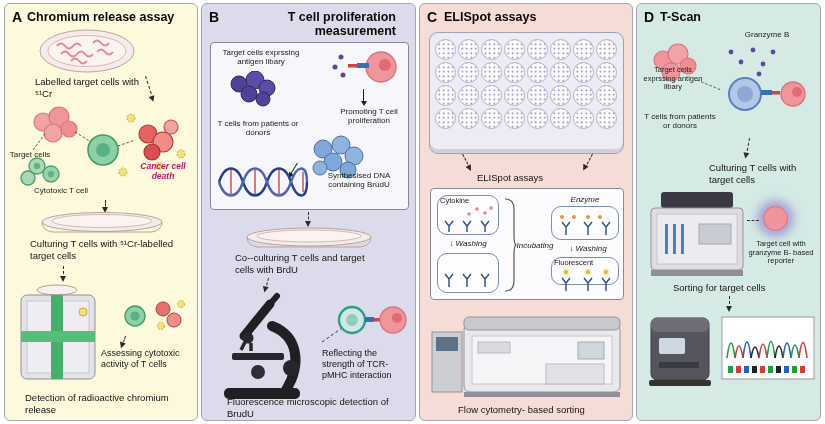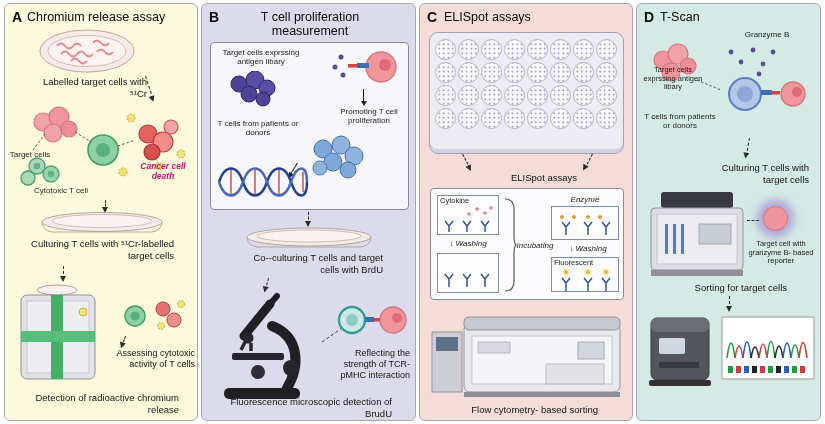--- a/index.html
+++ b/index.html
@@ -1,33 +1,33 @@
 <!DOCTYPE html>
 <html><head>
 <meta charset="utf-8">
 <style>
   *{margin:0;padding:0;box-sizing:border-box}
   html,body{background:#fff}
   body{font-family:"Liberation Sans",sans-serif;color:#151515}
   .fig{position:relative;width:825px;height:424px;background:#fff;overflow:hidden}
   .panel{position:absolute;top:3px;height:418px;border:1px solid #a6a6b2;border-radius:6px}
   .hdr-letter{position:absolute;font-weight:bold;font-size:14px;color:#0a0a0a}
-  .hdr-title{position:absolute;font-weight:normal;font-size:12.5px;color:#0a0a0a;line-height:1.15}
-  .cap{position:absolute;font-size:9.5px;text-align:right;line-height:1.22;color:#141414}
+  .hdr-title{position:absolute;font-weight:bold;font-size:12.5px;color:#0a0a0a;line-height:1.15}
+  .cap{position:absolute;font-size:9.5px;text-align:left;line-height:1.22;color:#141414}
   .lbl{position:absolute;font-size:8px;text-align:center;line-height:1.15;color:#1c1c1c}
   .tiny{font-size:7.5px}
   .ital{font-style:italic}
   .art{position:absolute}
   .dash-v{position:absolute;width:0;border-left:1.5px dashed #2b2b2b;transform-origin:top center}
   .dash-v::after{content:"";position:absolute;left:-4.5px;bottom:-6px;width:0;height:0;border:3.5px solid transparent;border-top:6px solid #2b2b2b}
   .dash-h{position:absolute;height:0;border-top:1.5px dashed #2b2b2b}
   .arr-v{position:absolute;width:0;border-left:1.3px solid #1d1d1d;transform-origin:top center}
   .arr-v::after{content:"";position:absolute;left:-3.5px;bottom:-5px;width:0;height:0;border:3px solid transparent;border-top:5px solid #1d1d1d}
   .whitebox{position:absolute;background:#f7f7fb;border:1px solid #8a8a96;border-radius:4px}
-  .minibox{position:absolute;background:#fdfdff;border:1px solid #7d8cb0;border-radius:0}
+  .minibox{position:absolute;background:#fdfdff;border:1px solid #7d8cb0;border-radius:10px}
   .cancer{color:#c2186b;font-weight:bold;font-style:italic;font-size:8.5px}
   .plate{position:absolute;background:#edecf4;border:1px solid #a2a0b5;border-radius:9px;box-shadow:inset 0 -4px 0 #d2d0df;padding:6px 5px}
   .wells{display:flex;flex-wrap:wrap;gap:2px}
   .well{width:21px;height:21px;border-radius:50%;background-color:#fcfcfe;border:1px solid #b3b0c6;
         background-image:radial-gradient(circle,#8a7cc0 0.7px,transparent 1.1px);
         background-size:4.5px 4.5px;background-position:1px 2px}
   .glowcell{position:absolute;width:25px;height:25px;border-radius:50%;background:#f0949b;
         border:1.5px solid #d4767d;box-shadow:0 0 10px 6px rgba(128,88,200,.5)}
 </style>
 </head>
@@ -112,21 +112,21 @@
     </svg>
     <div class="dash-v" style="left:120px;top:332px;height:10px;transform:rotate(18deg)"></div>
 
     <div class="cap" style="left:20px;top:388px;width:154px">Detection of radioactive chromium release</div>
 
     <div class="cap" style="left:96px;top:344px;width:94px;font-size:9px">Assessing cytotoxic activity of T cells</div>
   </section>
 
   <section class="panel" style="left:201px;width:215px;background:#dcdbeb">
     <span class="hdr-letter" style="left:7px;top:5px">B</span>
-    <span class="hdr-title" style="left:22px;top:6px;width:172px;text-align:center">T cell proliferation measurement</span>
+    <span class="hdr-title" style="left:22px;top:6px;width:172px;text-align:right">T cell proliferation measurement</span>
 
     <div class="whitebox" style="left:8px;top:38px;width:199px;height:168px">
       <div class="lbl" style="left:4px;top:5px;width:92px">Target cells exprssing antigen libary</div>
       <svg class="art" style="left:14px;top:28px" width="58" height="36" viewBox="0 0 58 36">
         <circle cx="14" cy="13" r="8" fill="#4f4397" stroke="#2e2566"></circle>
         <circle cx="30" cy="9" r="9" fill="#5a4da5" stroke="#2e2566"></circle>
         <circle cx="24" cy="23" r="8" fill="#4f4397" stroke="#2e2566"></circle>
         <circle cx="42" cy="17" r="8" fill="#5a4da5" stroke="#2e2566"></circle>
         <circle cx="38" cy="28" r="7" fill="#4f4397" stroke="#2e2566"></circle>
       </svg>
@@ -152,20 +152,21 @@
       </svg>
       <div class="arr-v" style="left:86px;top:120px;height:15px;transform:rotate(32deg)"></div>
       <svg class="art" style="left:6px;top:116px" width="92" height="46" viewBox="0 0 92 46">
         <line x1="14" y1="11" x2="14" y2="35" stroke="#cc4444" stroke-width="1.4"></line>
         <line x1="38" y1="11" x2="38" y2="35" stroke="#cc4444" stroke-width="1.4"></line>
         <line x1="62" y1="11" x2="62" y2="35" stroke="#cc4444" stroke-width="1.4"></line>
         <line x1="86" y1="13" x2="86" y2="33" stroke="#cc4444" stroke-width="1.4"></line>
         <path d="M2 23 C8 5 20 5 26 23 C32 41 44 41 50 23 C56 5 68 5 74 23 C80 41 90 41 90 23" stroke="#24408f" stroke-width="2.4" fill="none"></path>
         <path d="M2 23 C8 41 20 41 26 23 C32 5 44 5 50 23 C56 41 68 41 74 23 C80 5 90 5 90 23" stroke="#4a66b5" stroke-width="2.4" fill="none"></path>
       </svg>
+      <div class="lbl" style="left:100px;top:128px;width:96px">Synthesised DNA containing BrudU</div>
     </div>
 
     <div class="dash-v" style="left:106px;top:208px;height:12px"></div>
 
     <svg class="art" style="left:42px;top:222px" width="130" height="24" viewBox="0 0 130 24">
       <ellipse cx="65" cy="11" rx="62" ry="9" fill="#f4ece9" stroke="#b8a39c"></ellipse>
       <ellipse cx="65" cy="10" rx="52" ry="6" fill="#fbf3f1" stroke="#d3bab2"></ellipse>
       <path d="M3 11 q0 8 10 10 h104 q10 -2 10 -10" fill="none" stroke="#b8a39c"></path>
     </svg>
 
@@ -277,21 +278,21 @@
             <circle cx="20" cy="6" r="2" fill="#e39a2e"></circle>
           <circle cx="34" cy="6" r="2" fill="#e39a2e"></circle>
             <circle cx="46" cy="6" r="2" fill="#e39a2e"></circle>
           <path d="M8 11 L12 16 L16 11 M12 16 V24" stroke="#31568f" stroke-width="1.5" fill="none"></path>
           <path d="M30 11 L34 16 L38 11 M34 16 V24" stroke="#31568f" stroke-width="1.5" fill="none"></path>
           <path d="M48 11 L52 16 L56 11 M52 16 V24" stroke="#31568f" stroke-width="1.5" fill="none"></path>
         </svg>
       </div>
       <div class="lbl ital" style="left:82px;top:52px;width:44px">Incubating</div>
       <div class="lbl ital" style="left:128px;top:55px;width:58px">↓ Washing</div>
-      <div class="minibox" style="left:120px;top:68px;width:68px;height:35px">
+      <div class="minibox" style="left:120px;top:68px;width:68px;height:28px">
         <div class="lbl tiny" style="left:2px;top:1px;width:54px;text-align:left">Fluorescent</div>
         <svg class="art" style="left:2px;top:9px" width="62" height="27" viewBox="0 0 62 27">
           <circle cx="12" cy="5" r="3.6" fill="#f5d76a" opacity="0.45"></circle>
             <circle cx="12" cy="5" r="2" fill="#e8b824"></circle>
           <circle cx="34" cy="5" r="3.6" fill="#f5d76a" opacity="0.45"></circle>
             <circle cx="34" cy="5" r="2" fill="#e8b824"></circle>
           <circle cx="52" cy="5" r="3.6" fill="#f5d76a" opacity="0.45"></circle>
             <circle cx="52" cy="5" r="2" fill="#e8b824"></circle>
           <path d="M8 11 L12 16 L16 11 M12 16 V24" stroke="#31568f" stroke-width="1.5" fill="none"></path>
           <path d="M30 11 L34 16 L38 11 M34 16 V24" stroke="#31568f" stroke-width="1.5" fill="none"></path>
@@ -339,21 +340,21 @@
       <circle cx="152" cy="56" r="12" fill="#f0959b" stroke="#d4767d" stroke-width="1.4"></circle>
       <circle cx="156" cy="54" r="5" fill="#e06a76"></circle>
       <line x1="56" y1="42" x2="80" y2="52" stroke="#444" stroke-width="0.9" stroke-dasharray="2.5,2"></line>
     </svg>
 
     <div class="lbl tiny" style="left:3px;top:62px;width:66px">Target cells exprssing antigen libary</div>
     <div class="lbl" style="left:4px;top:108px;width:78px">T cells from patients or donors</div>
 
     <div class="dash-v" style="left:112px;top:134px;height:18px;transform:rotate(10deg)"></div>
 
-    <div class="cap" style="left:58px;top:158px;width:114px">Culturing T cells with target cells</div>
+    <div class="cap" style="left:72px;top:158px;width:114px">Culturing T cells with target cells</div>
 
     <svg class="art" style="left:8px;top:186px" width="104" height="90" viewBox="0 0 104 90">
       <rect x="16" y="2" width="72" height="16" rx="3" fill="#3a3a44"></rect>
       <rect x="6" y="18" width="92" height="62" rx="4" fill="#dcdce2" stroke="#93939d"></rect>
       <rect x="12" y="24" width="80" height="50" fill="#ebebf0" stroke="#c6c6ce"></rect>
       <rect x="20" y="34" width="3" height="30" fill="#4a7fc0"></rect>
       <rect x="28" y="34" width="3" height="30" fill="#4a7fc0"></rect>
       <rect x="36" y="34" width="3" height="30" fill="#4a7fc0"></rect>
       <rect x="54" y="34" width="32" height="20" fill="#c8ccd4" stroke="#a9a9b2"></rect>
       <rect x="6" y="80" width="92" height="6" fill="#8f8f97"></rect>

